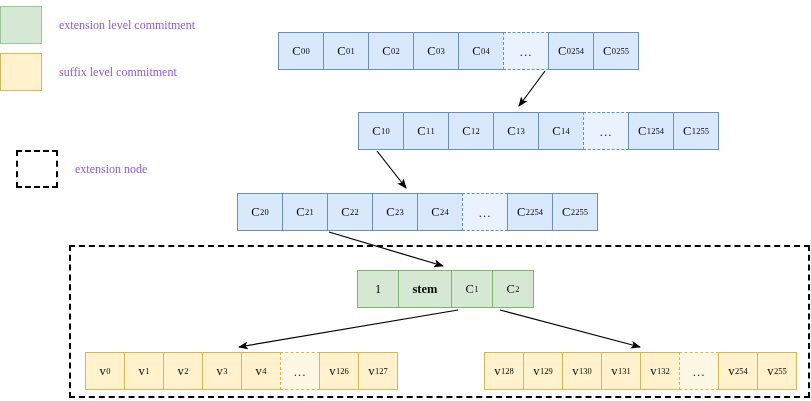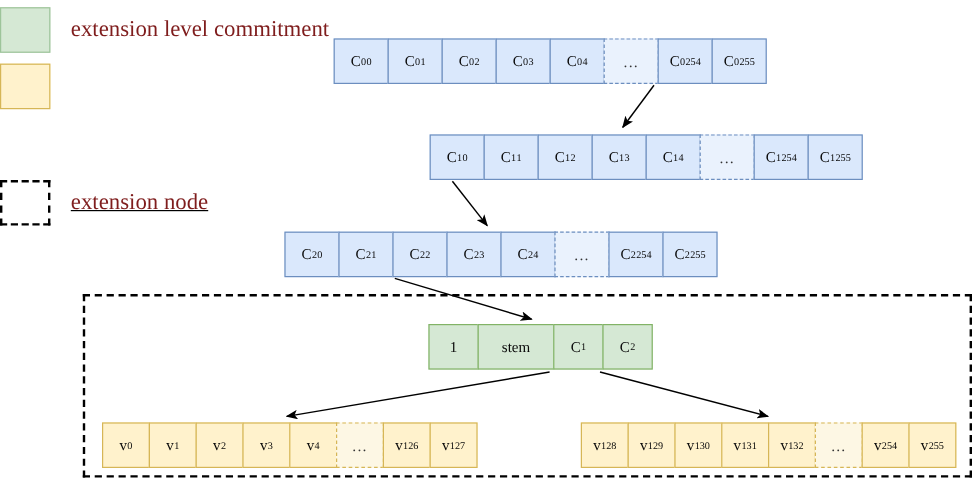--- a/index.html
+++ b/index.html
@@ -31,22 +31,22 @@
     width: 42px;
     height: 38px;
     box-sizing: border-box;
   }
   .legend-swatch.green  { background: #d5e8d4; border: 1px solid #9dc49a; }
   .legend-swatch.yellow { background: #fff2cc; border: 1px solid #d6b656; }
   .legend-swatch.blue   { background: #dae8fc; border: 1px solid #7ea6d9; }
   .legend-swatch.dashed { background: #ffffff; border: 2px dashed #000000; }
   .legend-label {
     margin-left: 17px;
-    font-size: 19px;
-    color: #7f1d1d;
+    font-size: 12px;
+    color: #8b5cf6;
     white-space: nowrap;
   }
 
   
   .noderow {
     position: absolute;
     display: flex;
     height: 38px;
     box-sizing: border-box;
   }
@@ -109,24 +109,25 @@
 
 <div id="canvas">
 
   <div class="legend-row" style="left:0px; top:6px;">
     <div class="legend-swatch green"></div>
     <div class="legend-label">extension level commitment</div>
   </div>
 
   <div class="legend-row" style="left:0px; top:53px;">
     <div class="legend-swatch yellow"></div>
+    <div class="legend-label">suffix level commitment</div>
   </div>
 
 
-  <div class="legend-row" style="left:0px; top:150px;text-decoration:underline;">
+  <div class="legend-row" style="left:16px; top:150px;">
     <div class="legend-swatch dashed"></div>
     <div class="legend-label">extension node</div>
   </div>
 
   <div id="ext-container"></div>
 
   <div class="noderow" id="row-level0" style="left:278px; top:32px;">
       <div class="cell blue" style="width: 46px;">
         <span>C</span>
         <sup>0</sup>
@@ -240,21 +241,21 @@
         <span>C</span>
         <sup>2</sup>
         <sub>255</sub>
       </div>
     </div>
 
   <div class="noderow" id="row-extension" style="left:357px; top:270px;">
       <div class="cell green" style="width: 42px;">
         <span>1</span>
       </div>
-      <div class="cell green" style="width: 64px;">
+      <div class="cell green" style="width: 54px; font-weight: bold;">
         <span>stem</span>
       </div>
       <div class="cell green" style="width: 42px;">
         <span>C</span>
         <sub>1</sub>
       </div>
       <div class="cell green" style="width: 42px;">
         <span>C</span>
         <sub>2</sub>
       </div>

